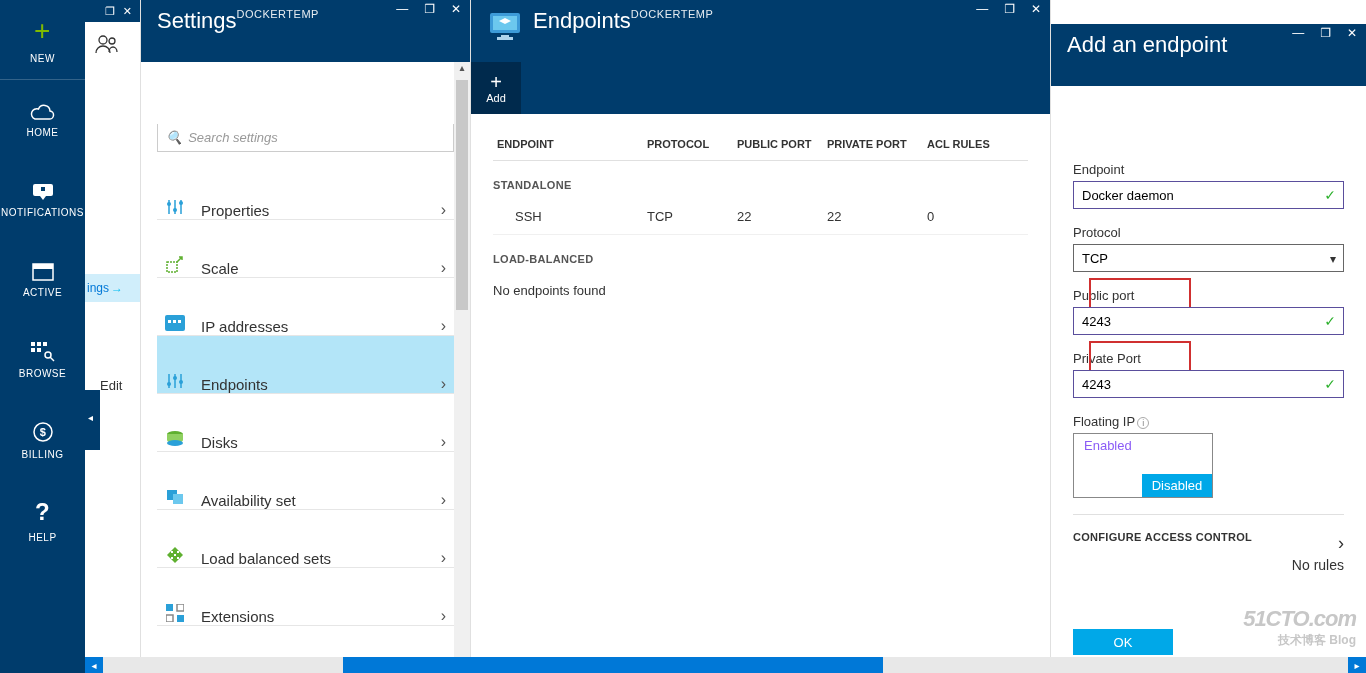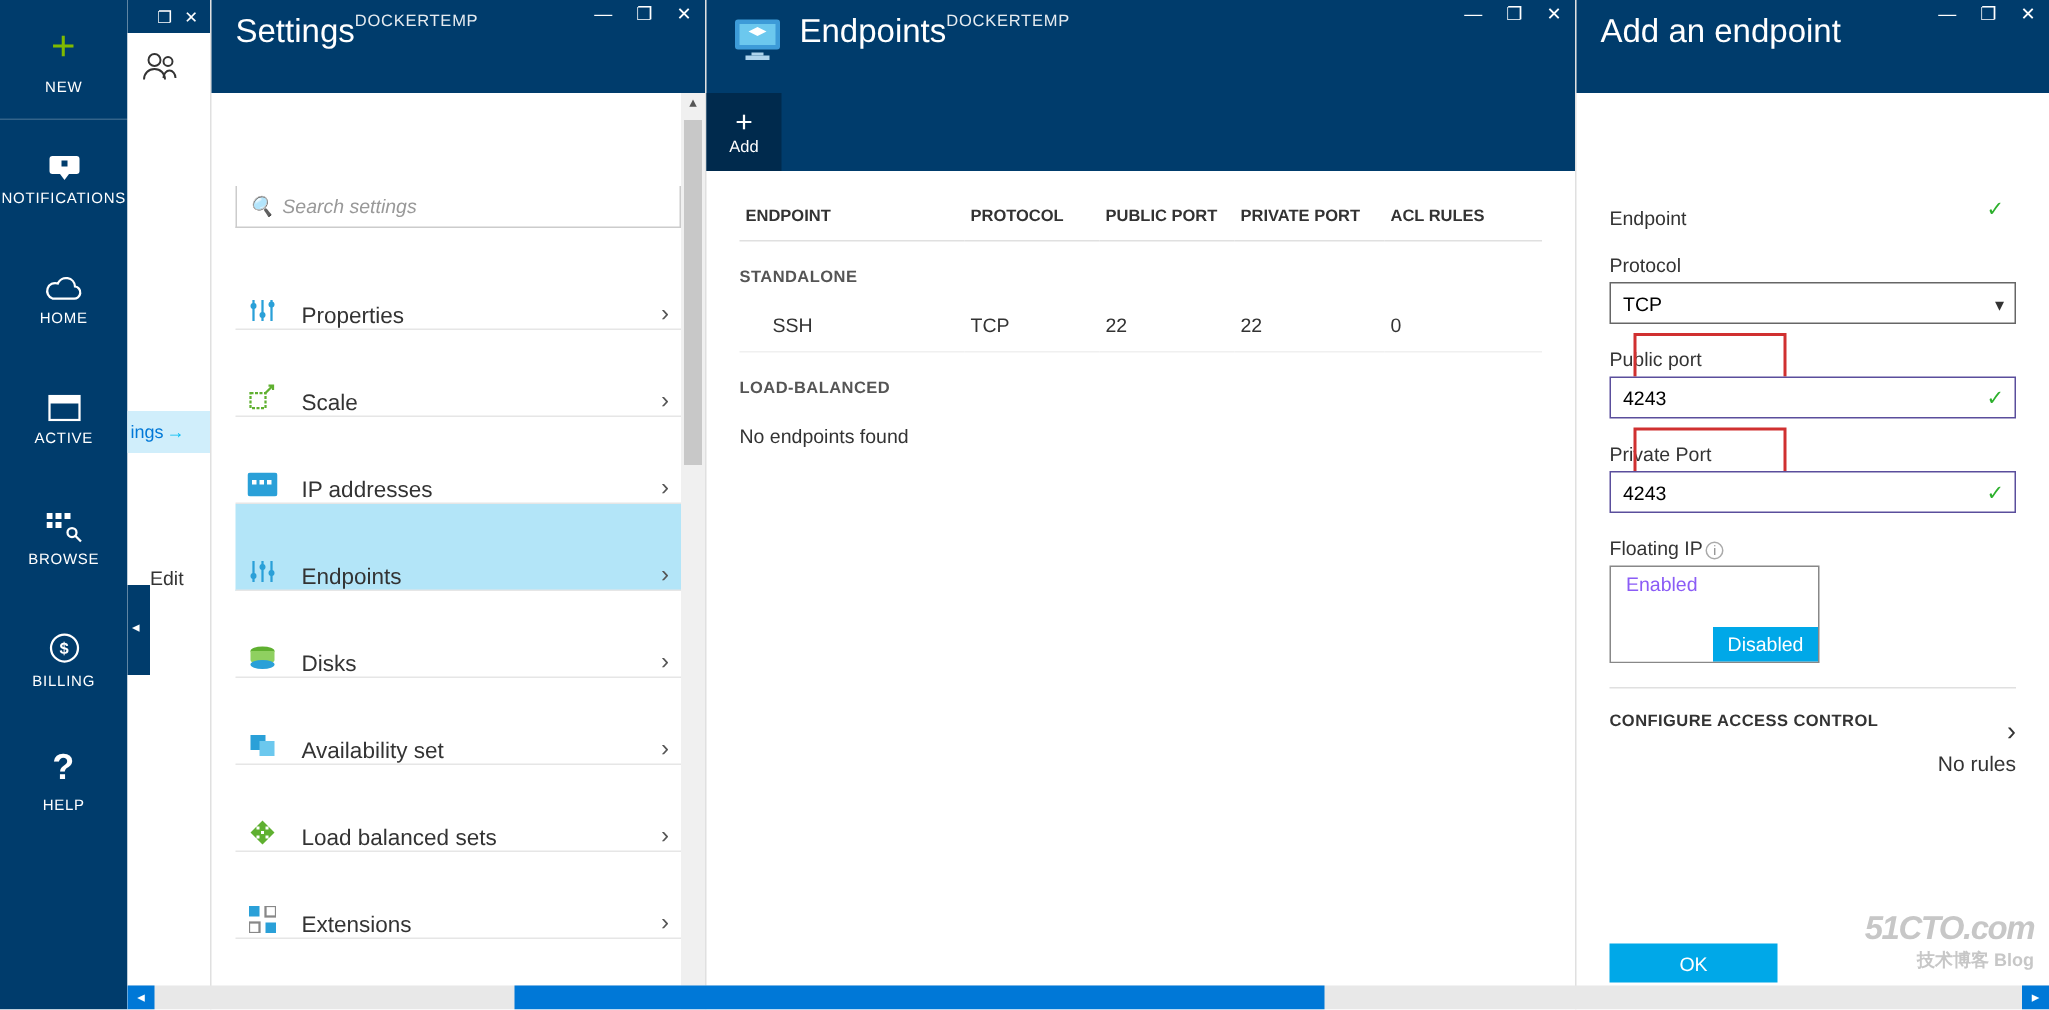--- a/index.html
+++ b/index.html
@@ -56,41 +56,41 @@
 .endpoints-body { padding: 14px 22px; flex:1; overflow:auto;}
 .ep-table { width:100%; font-size:12px; border-collapse:collapse;}
 .ep-table th { text-align:left; font-weight:600; color:#333; padding:10px 4px; font-size:11px; border-bottom:1px solid #e0e0e0;}
 .ep-section { font-size:11px; font-weight:600; color:#555; padding:18px 0 8px; letter-spacing:0.3px;}
 .ep-row td { padding:10px 4px; font-size:13px; color:#333; border-bottom:1px solid #f0f0f0;}
 .ep-row td:first-child { padding-left:22px; font-weight:400;}
 .ep-empty { font-size:13px; color:#333; padding:10px 0;}
 
 
 .blade-add { flex:1; min-width: 316px; display:flex; flex-direction:column;}
-.blade-add .blade-header { min-height:62px;}
+.blade-add .blade-header { min-height:62px;margin-top:24px;}
 .form-body { padding: 14px 22px 10px; flex:1; position:relative; overflow:auto;}
 .form-field { margin-bottom: 16px; position:relative;}
 .form-field label { font-size:13px; color:#333; display:block; margin-bottom:4px;}
 .form-field .info { display:inline-block; width:12px; height:12px; border:1px solid #aaa; border-radius:50%; font-size:9px; text-align:center; line-height:11px; color:#888; margin-left:2px;}
 .form-input { width:100%; height:28px; border:1px solid #666; padding:0 8px; font-size:13px; position:relative;}
 .form-input.validated { border-color:#5a4e9c;}
 .check-mark { position:absolute; right:8px; bottom:6px; color:#2cb02c; font-size:14px; pointer-events:none;}
 .select-caret { position:absolute; right:8px; bottom:6px; color:#333; font-size:12px; pointer-events:none;}
 .highlight-box { position:absolute; border:2px solid #d03030; pointer-events:none;}
 .hl-public { left:16px; top:-10px; width:102px; height:50px;}
 .hl-private { left:16px; top:-10px; width:102px; height:50px;}
 .toggle-group { display:inline-flex; border:1px solid #888;}
 .toggle-btn { padding:4px 10px; font-size:13px; cursor:pointer; background:#fff; color:#8b5cf6;}
 .toggle-btn.active { background:#00a8e8; color:#fff;margin-top:40px;}
 .acl-row { border-top:1px solid #e0e0e0; padding:16px 0 8px; position:relative; cursor:pointer;}
 .acl-row .acl-title { font-size:11px; font-weight:600; letter-spacing:0.3px; color:#333;}
 .acl-row .acl-sub { font-size:14px; color:#333; margin-top:14px;text-align:right;}
 .acl-row .chev { position:absolute; right:0; top:18px; font-size:18px; color:#333;}
 .ok-bar { padding:10px 22px 18px;}
-.ok-btn { background:#00a8e8; color:#fff; border:none; width:112px; height:26px; font-size:13px; cursor:pointer;}
+.ok-btn { background:#00a8e8; color:#fff; border:none; width:100px; height:26px; font-size:13px; cursor:pointer;}
 
 .watermark { position:absolute; right:10px; bottom:24px; text-align:right; color:#c7c7c7; font-family: Arial; pointer-events:none;}
 .watermark .wm1 { font-size:22px; font-weight:bold; font-style:italic; letter-spacing:-1px;}
 .watermark .wm2 { font-size:12px; font-weight:bold;}
 
 
 .h-scroll { position:absolute; bottom:0; left:85px; right:0; height:16px; background:#e8e8e8; display:flex; align-items:center;}
 .h-scroll .h-arrow { width:18px; height:16px; background:#0078d7; color:#fff; font-size:10px; display:flex; align-items:center; justify-content:center;}
 .h-scroll .h-arrow.right { margin-left:auto; background:#0078d7;}
 .h-scroll .h-track { flex:1; height:16px; position:relative;}
@@ -104,35 +104,35 @@
 
 <div class="root">
 
   <div class="sidebar">
     <div class="nav-item new">
       <span class="ico">+</span>
       <span>NEW</span>
     </div>
     <div class="nav-item">
       <span class="ico">
+        <svg width="26" height="18" viewBox="0 0 26 18">
+            <path d="M20 8a6 6 0 00-11.5-2A5 5 0 005 16h14a4 4 0 001-8z" fill="none" stroke="#fff" stroke-width="1.5"></path>
+          </svg>
+      </span>
+      <span>HOME</span>
+    </div>
+    <div class="nav-item">
+      <span class="ico">
         <svg width="22" height="18" viewBox="0 0 22 18">
             <rect x="1" y="1" width="20" height="12" rx="2" fill="#fff"></rect>
             <path d="M8 13l3 4 3-4" fill="#fff"></path>
             <rect x="9" y="4" width="4" height="4" fill="#003c6c"></rect>
           </svg>
       </span>
       <span>NOTIFICATIONS</span>
-    </div>
-    <div class="nav-item">
-      <span class="ico">
-        <svg width="26" height="18" viewBox="0 0 26 18">
-            <path d="M20 8a6 6 0 00-11.5-2A5 5 0 005 16h14a4 4 0 001-8z" fill="none" stroke="#fff" stroke-width="1.5"></path>
-          </svg>
-      </span>
-      <span>HOME</span>
     </div>
     <div class="nav-item">
       <span class="ico">
         <svg width="22" height="18" viewBox="0 0 22 18">
             <rect x="1" y="1" width="20" height="16" fill="none" stroke="#fff" stroke-width="1.5"></rect>
             <rect x="1" y="1" width="20" height="5" fill="#fff"></rect>
           </svg>
       </span>
       <span>ACTIVE</span>
     </div>
@@ -371,20 +371,21 @@
       <div class="win-ctrl">
         <span>—</span>
         <span>❐</span>
         <span>✕</span>
       </div>
     </div>
     <div style="height:62px;"></div>
     <div class="form-body">
       <div class="form-field">
         <label>Endpoint</label>
+        <input class="form-input validated" value="Docker daemon" style="">
         <span class="check-mark">✓</span>
       </div>
       <div class="form-field">
         <label>Protocol</label>
         <input class="form-input" readonly="" value="TCP" style="">
         <span class="select-caret">▾</span>
       </div>
       <div class="form-field" style="position:relative">
         <div class="highlight-box hl-public"></div>
         <label>Public port</label>

